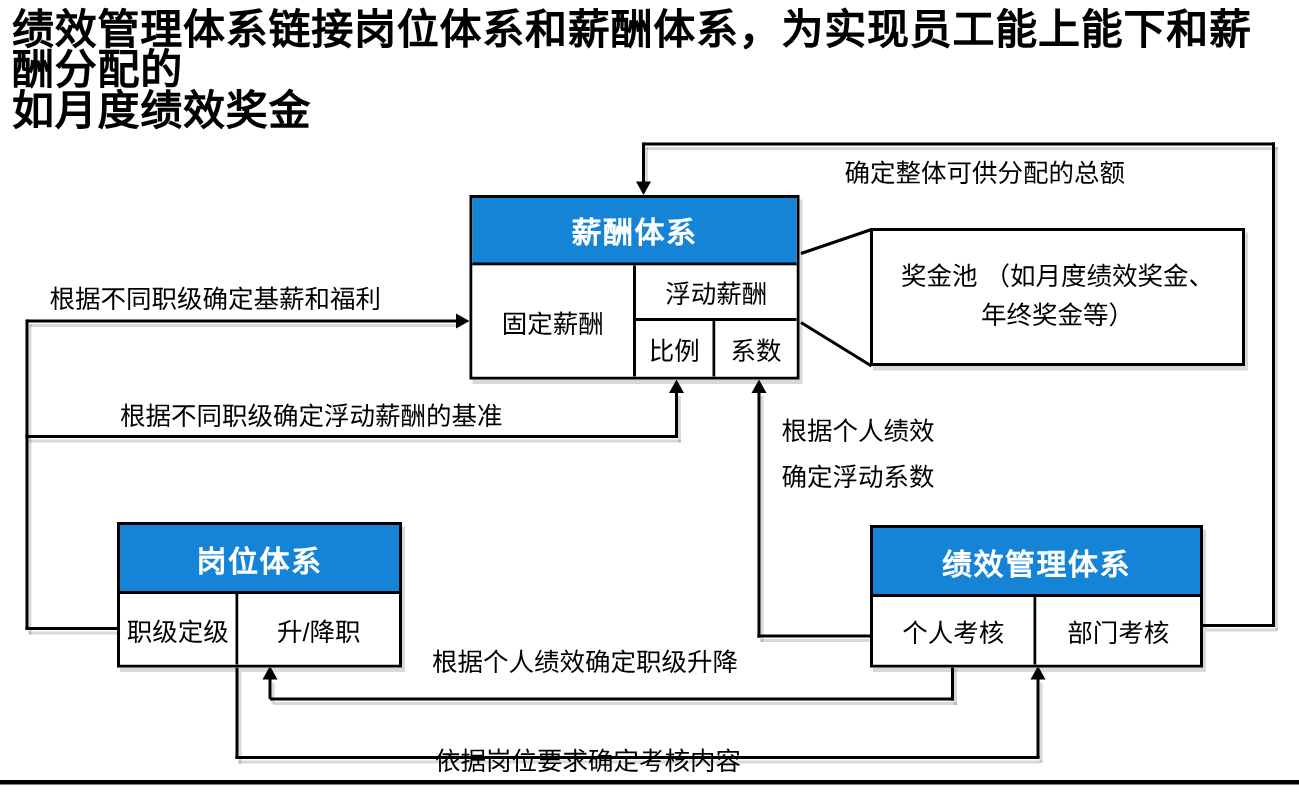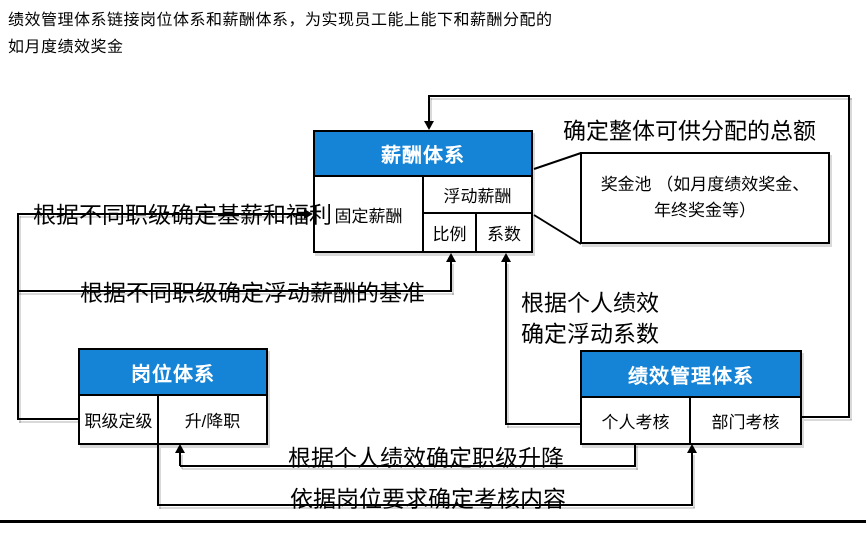--- a/index.html
+++ b/index.html
@@ -1,21 +1,21 @@
 <!DOCTYPE html>
 <html lang="zh-CN"><head>
 <meta charset="utf-8">
 <style>
   html,body{margin:0;padding:0;background:#fff;}
   #stage{
     position:relative;width:866px;height:533px;background:#ffffff;overflow:hidden;
     font-family:"Liberation Sans","DejaVu Sans",sans-serif;color:#000;
   }
   
-  .title{position:absolute;left:8px;top:6px;width:852px;font-size:16px;font-weight:normal;line-height:27px;letter-spacing:0.5px;}
+  .title{position:absolute;left:8px;top:6px;width:852px;font-size:28px;font-weight:bold;line-height:27px;letter-spacing:0.5px;}
   
   .ln{position:absolute;background:#000;box-shadow:2px 3px 0 rgba(0,0,0,0.15);}
   .h{height:2px;}
   .v{width:2px;}
   
   .arr{position:absolute;width:0;height:0;}
   .arr-up{border-left:5px solid transparent;border-right:5px solid transparent;border-bottom:9px solid #000;}
   .arr-down{border-left:5px solid transparent;border-right:5px solid transparent;border-top:9px solid #000;}
   .arr-right{border-top:5px solid transparent;border-bottom:5px solid transparent;border-left:9px solid #000;}
   
@@ -25,21 +25,21 @@
   .salary-body{display:flex;height:74px;}
   .salary-left{width:109px;border-right:2px solid #000;}
   .salary-right{width:107px;display:flex;flex-direction:column;justify-content:space-between;}
   .salary-float{height:37px;border-bottom:2px solid #000;}
   .salary-sub{display:flex;height:37px;}
   .salary-ratio{width:53px;border-right:2px solid #000;}
   .salary-coeff{flex:1;}
   .two-body{display:flex;}
   .two-body .cell{height:100%;}
   
-  .lbl{position:absolute;font-size:23px;white-space:pre-line;line-height:31px;margin-top:16px;}
+  .lbl{position:absolute;font-size:17px;white-space:pre-line;line-height:31px;}
   
   .pool{display:flex;align-items:center;justify-content:center;text-align:center;font-size:17px;padding:17px 16px;line-height:26px;}
   
   #overlay{position:absolute;left:0;top:0;width:866px;height:533px;pointer-events:none;}
   .bottombar{position:absolute;left:0;top:520px;width:866px;height:3px;background:#000;}
 </style>
 </head>
 <body>
 
 <div id="stage" style="--accent:#1584d6">
@@ -120,17 +120,17 @@
       <div class="cell" style="flex:1;">部门考核</div>
     </div>
   </div>
 
   <div class="lbl" style="left:563px;top:100px;">确定整体可供分配的总额</div>
   <div class="lbl" style="left:33px;top:184px;">根据不同职级确定基薪和福利</div>
   <div class="lbl" style="left:80px;top:262px;">根据不同职级确定浮动薪酬的基准</div>
   <div class="lbl" style="left:521px;top:272px;">根据个人绩效
 确定浮动系数</div>
   <div class="lbl" style="left:288px;top:432px;line-height:20px;">根据个人绩效确定职级升降</div>
-  <div class="lbl" style="left:290px;top:473px;line-height:20px;">依据岗位要求确定考核内容</div>
+  <div class="lbl" style="left:290px;top:498px;line-height:20px;">依据岗位要求确定考核内容</div>
 
   <div class="bottombar"></div>
 
 </div>
 
 </body></html>

